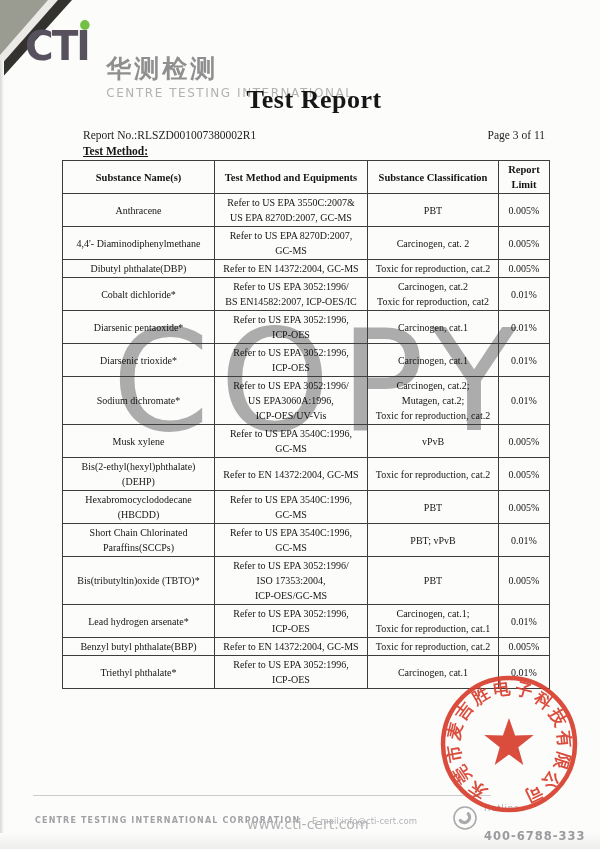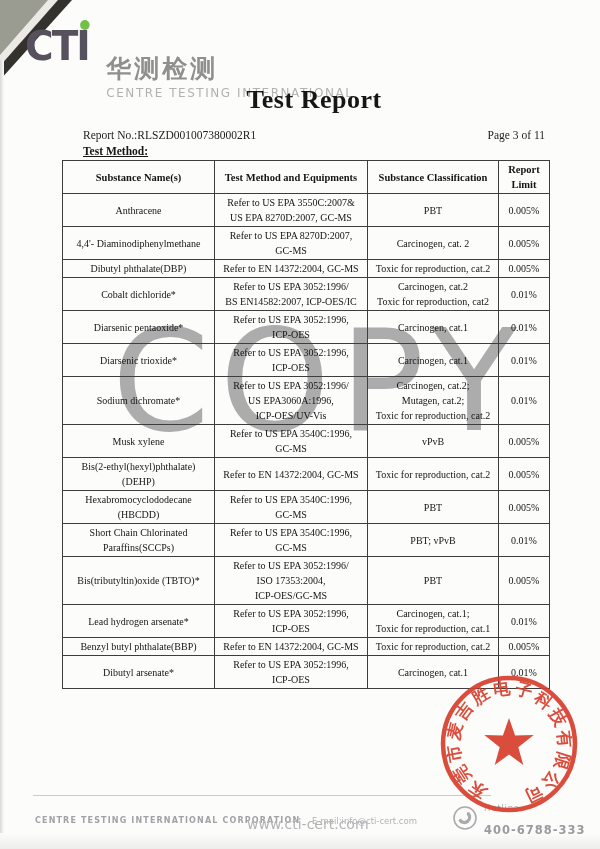--- a/index.html
+++ b/index.html
@@ -80,21 +80,21 @@
     background:#cbcbce; }
   .footer { position:absolute; left:0; top:803px; width:600px; height:34px;
     font-family:"DejaVu Sans", sans-serif; color:#a4a4a8; }
   .f-company { position:absolute; left:35px; top:13px; font-size:8px;
     letter-spacing:1.15px; font-weight:bold; color:#a2a2a6; }
   .f-web { position:absolute; left:247px; top:13px; font-size:14px; color:#b3b3b7; }
   .f-mail { position:absolute; left:312px; top:13px; font-size:8.5px; color:#b3b3b7; }
   .f-phone { position:absolute; left:452px; top:2px; }
   .f-hot { position:absolute; left:484px; top:0; }
   .f-hot-label { font-size:8.5px; color:#ababaf; letter-spacing:0.8px; }
-  .f-hot-num { font-size:11.5px; font-weight:bold; color:#9b9b9f; letter-spacing:1px; margin-top:10px; }
+  .f-hot-num { font-size:11.5px; font-weight:bold; color:#9b9b9f; letter-spacing:1px; margin-top:16px; }
 </style>
 </head>
 <body>
 
 <div class="scan-corner-bg"></div>
 <div class="scan-corner-highlight"></div>
 <div class="scan-corner-dark"></div>
 <div class="scan-left-edge"></div>
 <div class="scan-bottom"></div>
 
@@ -233,21 +233,21 @@
 Toxic for reproduction, cat.1</td>
         <td>0.01%</td>
       </tr>
       <tr>
         <td>Benzyl butyl phthalate(BBP)</td>
         <td>Refer to EN 14372:2004, GC-MS</td>
         <td>Toxic for reproduction, cat.2</td>
         <td>0.005%</td>
       </tr>
       <tr>
-        <td>Dibutyl arsenate*</td>
+        <td>Triethyl phthalate*</td>
         <td>Refer to US EPA 3052:1996,
 ICP-OES</td>
         <td>Carcinogen, cat.1</td>
         <td>0.01%</td>
       </tr>
     </tbody>
 </table>
 
 <svg class="stamp" viewBox="0 0 162 160" id="stamp-svg">
   <circle cx="81" cy="78" r="66" fill="none" stroke="#d8402f" stroke-width="4.5"></circle>

